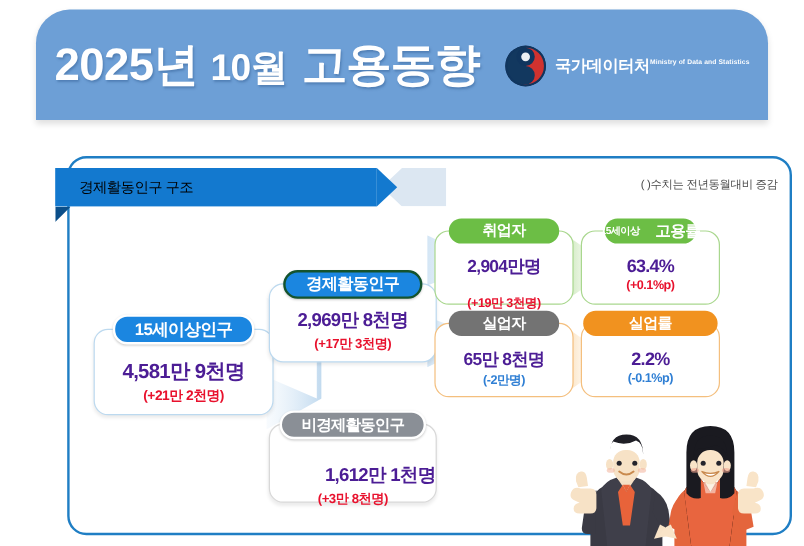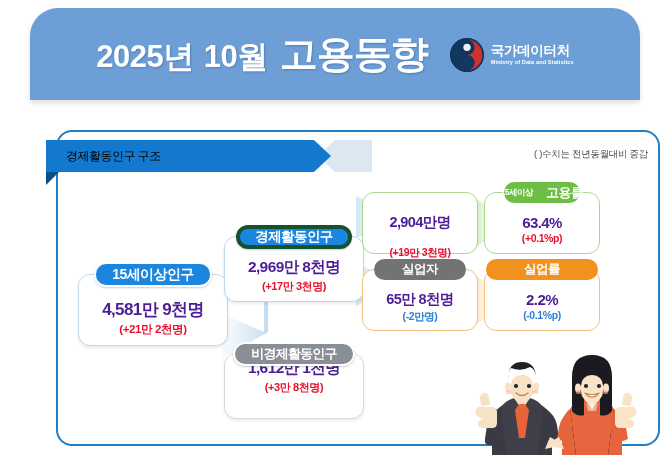--- a/index.html
+++ b/index.html
@@ -19,27 +19,27 @@
     border-radius:28px 28px 0 0;
     box-shadow:0 3px 5px rgba(0,0,0,.13);
   }
   .banner-inner{
     position:absolute;inset:0;display:flex;align-items:center;justify-content:center;gap:22px;
   }
   .banner-title{
     color:#ffffff;white-space:nowrap;letter-spacing:-0.5px;
     font-weight:bold;text-shadow:1px 1px 2px rgba(30,70,120,.35);
   }
-  .t-year{font-size:31px;}
+  .t-year{font-size:38px;}
   .t-month{font-size:31px;margin-left:10px;}
   .t-main{font-size:38px;margin-left:12px;letter-spacing:-1px;}
 
   .logo{display:flex;align-items:center;gap:7px;margin-top:2px;}
   .logo-mark{width:34px;height:34px;border-radius:50%;flex:none;position:relative;overflow:hidden;background:#0f2c52;}
-  .logo-txt{display:flex;flex-direction:column;line-height:1.05;}
+  .logo-txt{display:flex;line-height:1.05;}
   .logo-ko{color:#fff;font-size:13.5px;font-weight:bold;letter-spacing:-.3px;}
   .logo-en{color:#fff;font-size:5.6px;font-weight:bold;letter-spacing:.1px;margin-top:2px;}
 
   
   .frame{
     position:absolute;left:56px;top:130px;width:600px;height:312px;
     border:2px solid #1f7ec4;border-radius:16px;background:#fff;
   }
   
   .sec-tab{
@@ -80,30 +80,30 @@
 
   
   #c-pop{left:78px;top:274px;width:150px;height:72px;border:1.6px solid #bcd9ef;box-shadow:0 2px 3px rgba(0,0,0,.08);}
   #c-pop .pill{top:-13px;width:118px;height:25px;background:#1b86e0;border:2px solid #fff;font-size:14px;letter-spacing:-.6px;
                box-shadow:0 1px 2px rgba(0,0,0,.2);}
   #c-pop .val{margin-top:23px;font-size:17px;}
   #c-pop .chg{margin-top:1px;font-size:11.5px;}
 
   
   #c-eap{left:224px;top:236px;width:140px;height:66px;border:1.6px solid #bcd9ef;box-shadow:0 2px 3px rgba(0,0,0,.08);}
-  #c-eap .pill{top:-12px;width:116px;height:24px;background:#1b86e0;border:4px solid #14532d;font-size:13.5px;letter-spacing:-.6px;
+  #c-eap .pill{top:-12px;width:116px;height:24px;background:#1b86e0;border:2px solid #14532d;font-size:13.5px;letter-spacing:-.6px;
                box-shadow:0 1px 2px rgba(0,0,0,.2);}
   #c-eap .val{margin-top:20px;font-size:15.5px;}
   #c-eap .chg{margin-top:1px;font-size:11px;}
 
   
   #c-neap{left:224px;top:353px;width:140px;height:66px;border:1.6px solid #d8d8d8;box-shadow:0 2px 3px rgba(0,0,0,.08);}
   #c-neap .pill{top:-12px;width:122px;height:24px;background:#8a8f96;border:2px solid #fff;font-size:13px;letter-spacing:-.8px;
                 box-shadow:0 1px 2px rgba(0,0,0,.2);}
-  #c-neap .val{margin-top:4px;font-size:15.5px;}
+  #c-neap .val{margin-top:32px;font-size:15.5px;text-align:right;}
   #c-neap .chg{margin-top:1px;font-size:11px;}
 
   
   #c-emp{left:362px;top:192px;width:116px;height:62px;border:1.6px solid #a9d78e;}
   #c-emp .pill{top:-11px;width:92px;height:21px;background:#6cbe45;font-size:12.5px;letter-spacing:-.5px;}
   #c-emp .val{margin-top:20px;font-size:14.5px;}
   #c-emp .chg{margin-top:14px;font-size:10.5px;}
 
   
   #c-empr{left:484px;top:192px;width:116px;height:62px;border:1.6px solid #a9d78e;}
@@ -225,20 +225,21 @@
     <div class="chg pos">(+17만 3천명)</div>
   </div>
 
   <div class="card" id="c-neap">
     <span class="pill">비경제활동인구</span>
     <div class="val">1,612만 1천명</div>
     <div class="chg pos">(+3만 8천명)</div>
   </div>
 
   <div class="card" id="c-emp">
+    <span class="pill">취업자</span>
     <div class="val">2,904만명</div>
     <div class="chg pos">(+19만 3천명)</div>
   </div>
 
   <div class="card" id="c-empr">
     <span class="pill">
       <span class="sm">15세이상</span>
       <span class="bg">고용률</span>
     </span>
     <div class="val">63.4%</div>

